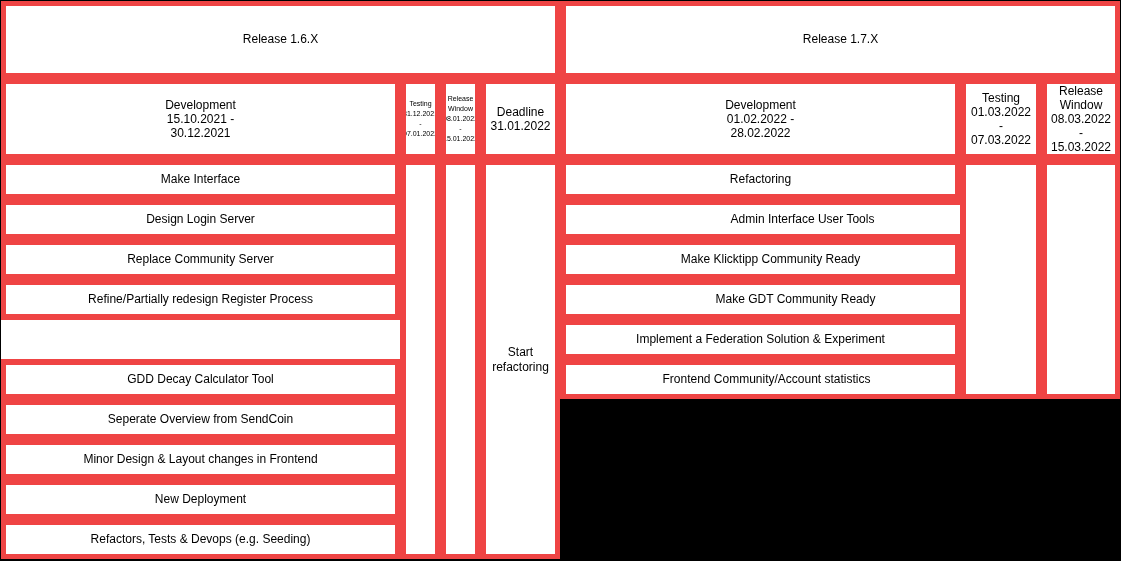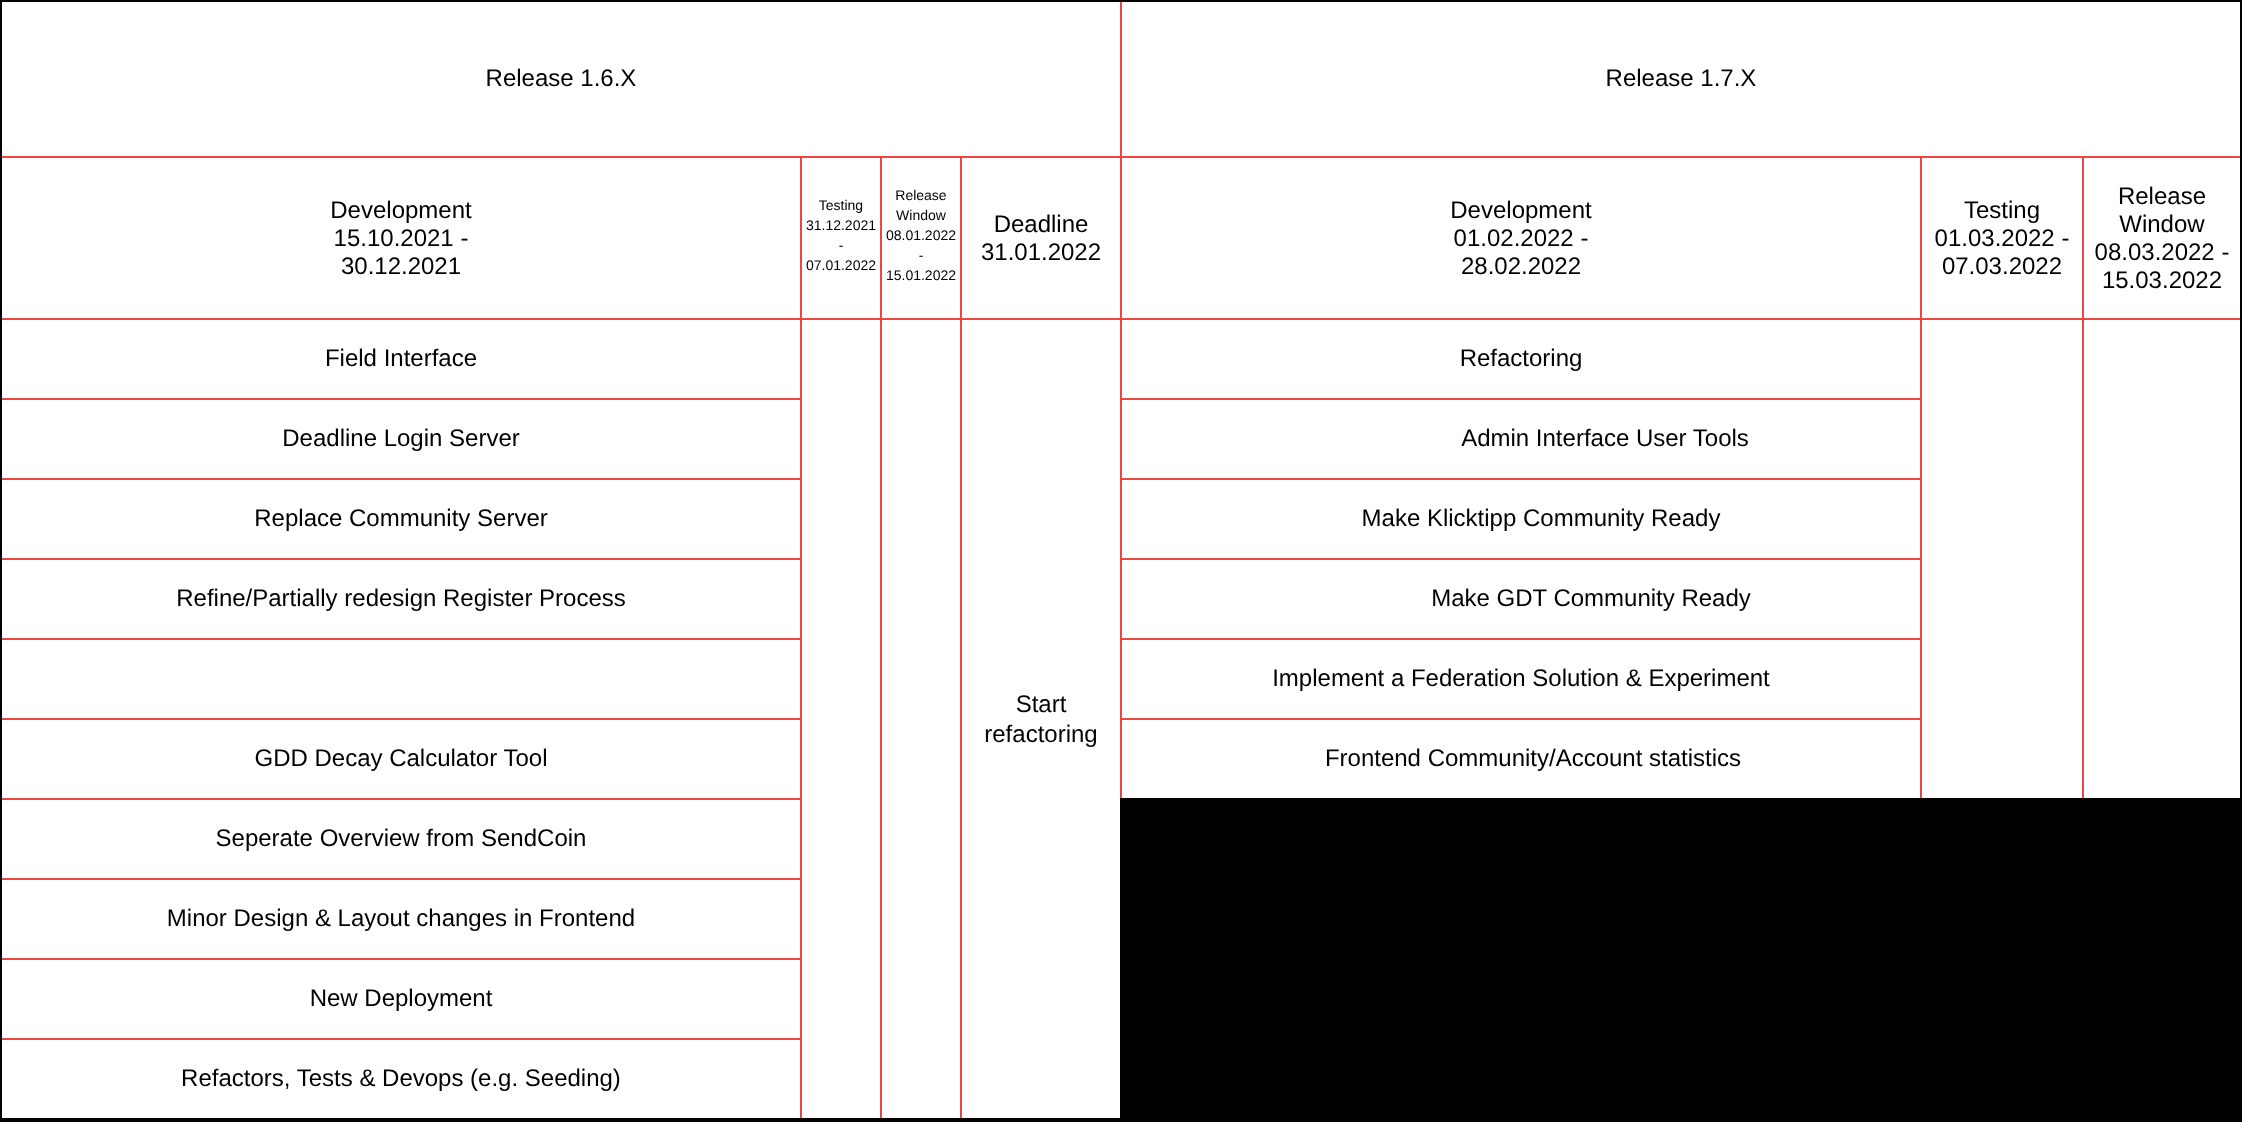--- a/index.html
+++ b/index.html
@@ -12,21 +12,21 @@
     width: 1121px;
     height: 561px;
     background: #ffffff;
     font-family: "Liberation Sans", "DejaVu Sans", sans-serif;
     color: #000000;
     overflow: hidden;
   }
   .cell {
     position: absolute;
     box-sizing: border-box;
-    border: 1px solid #ef4444;
+    border: 6px solid #ef4444;
     background: #ffffff;
     display: flex;
     align-items: center;
     justify-content: center;
     text-align: center;
     white-space: pre-line;
     font-size: 12px;
     line-height: 1.17;
     padding: 1px 4px;
     overflow: hidden;
@@ -76,22 +76,22 @@
 01.02.2022 -
 28.02.2022</div>
   <div class="cell" style="left:960px; top:78px; width:82px; height:82px;">Testing
 01.03.2022 -
 07.03.2022</div>
   <div class="cell" style="left:1041px; top:78px; width:80px; height:82px;">Release
 Window
 08.03.2022 -
 15.03.2022</div>
 
-  <div class="cell" style="left:0; top:159px; width:401px; height:41px;">Field Interface</div>
-  <div class="cell" style="left:0; top:199px; width:401px; height:41px;">Deadline Login Server</div>
+  <div class="cell" style="left:0; top:159px; width:401px; height:41px;">Make Interface</div>
+  <div class="cell" style="left:0; top:199px; width:401px; height:41px;">Design Login Server</div>
   <div class="cell" style="left:0; top:239px; width:401px; height:41px;">Replace Community Server</div>
   <div class="cell" style="left:0; top:279px; width:401px; height:41px;">Refine/Partially redesign Register Process</div>
   <div class="cell" style="left:0; top:359px; width:401px; height:41px;">GDD Decay Calculator Tool</div>
   <div class="cell" style="left:0; top:399px; width:401px; height:41px;">Seperate Overview from SendCoin</div>
   <div class="cell" style="left:0; top:439px; width:401px; height:41px;">Minor Design &amp; Layout changes in Frontend</div>
   <div class="cell" style="left:0; top:479px; width:401px; height:41px;">New Deployment</div>
   <div class="cell" style="left:0; top:519px; width:401px; height:41px;">Refactors, Tests &amp; Devops (e.g. Seeding)</div>
 
   <div class="cell" style="left:400px; top:159px; width:41px; height:401px;"></div>
   <div class="cell" style="left:440px; top:159px; width:41px; height:401px;"></div>

